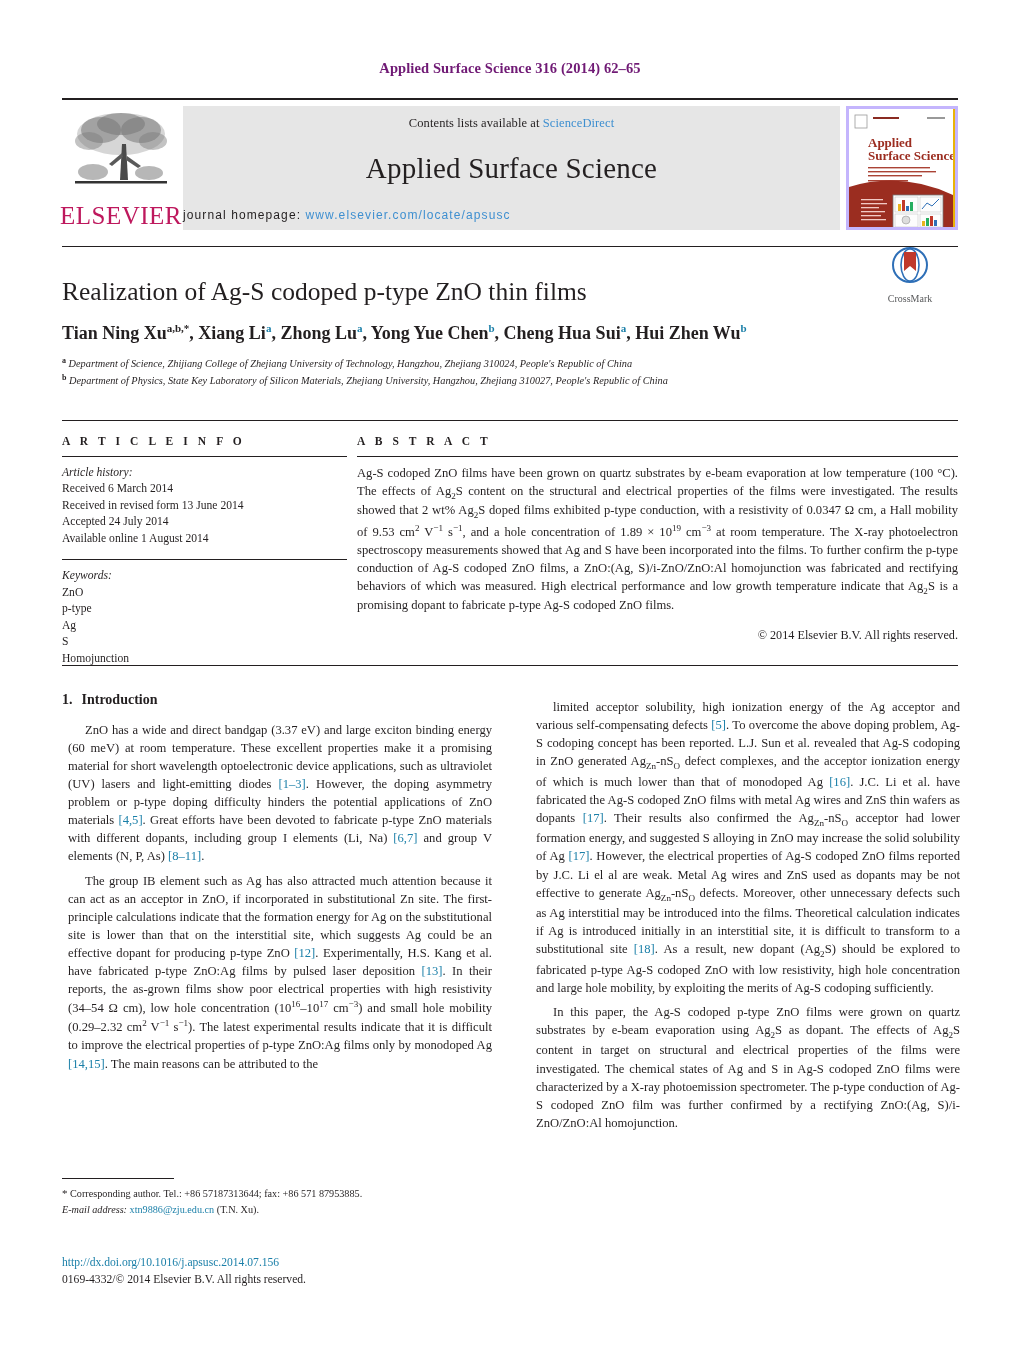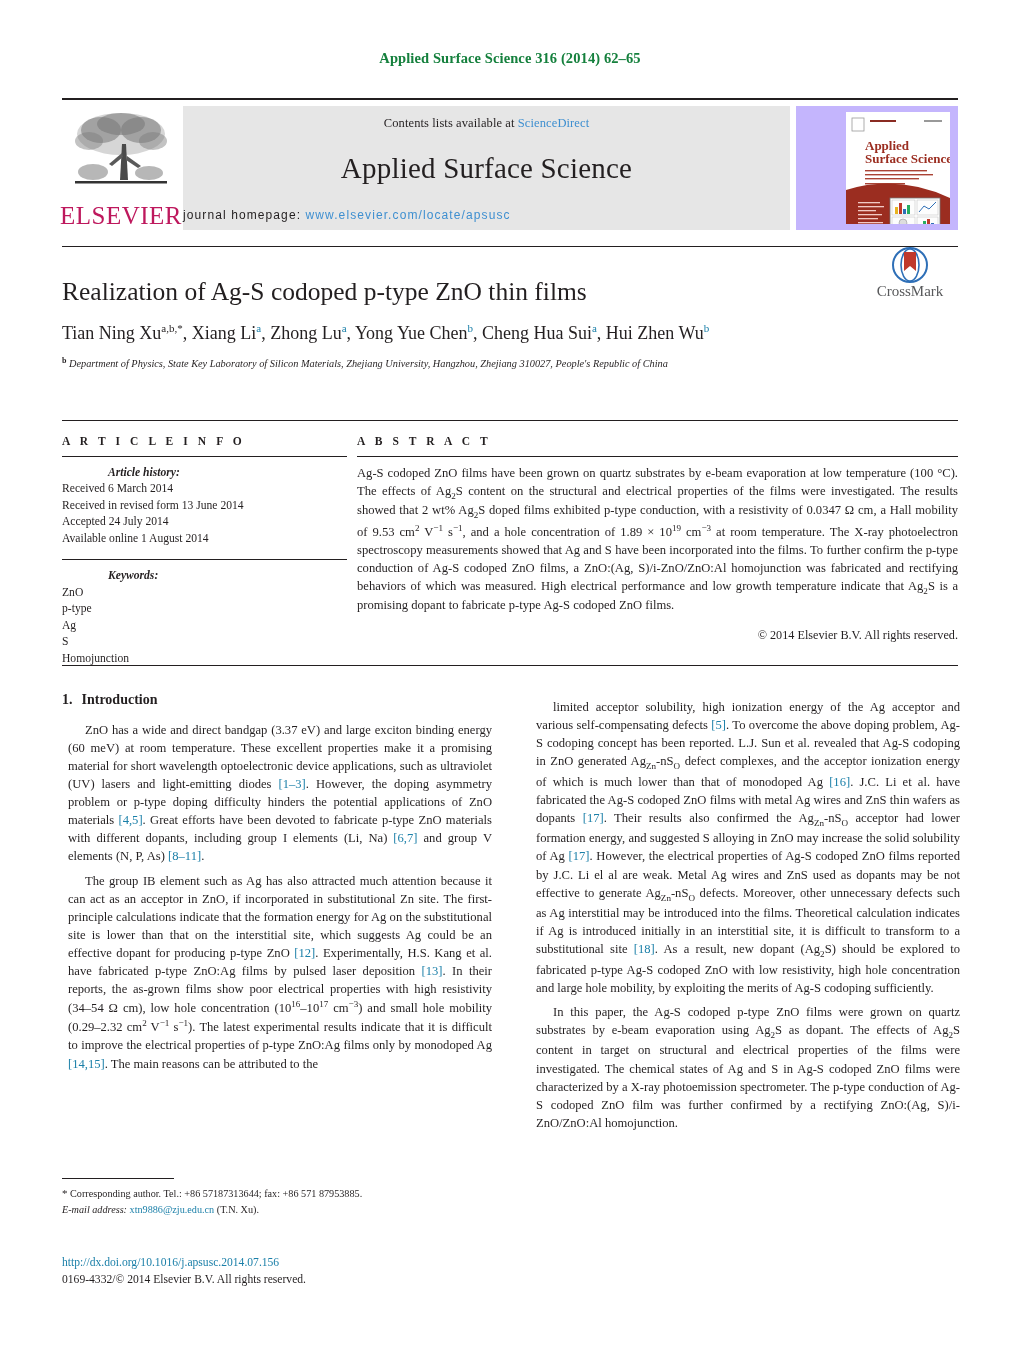--- a/index.html
+++ b/index.html
@@ -18,28 +18,28 @@
   .page {
     position: relative;
     width: 1020px;
     height: 1351px;
     padding: 0;
   }
 
   
   .running-head {
     position: absolute;
-    top: 50px;
+    top: 60px;
     left: 0;
     width: 1020px;
     text-align: center;
     font-family: "Liberation Serif", serif;
     font-weight: bold;
     font-size: 14.5px;
-    color: #15803d;
+    color: #701a75;
     letter-spacing: 0.1px;
   }
 
   
   .masthead {
     position: absolute;
     top: 98px;
     left: 62px;
     width: 896px;
     border-top: 2px solid #231f20;
@@ -110,25 +110,24 @@
     font-family: "Liberation Sans", sans-serif;
     font-size: 12px;
     letter-spacing: 1.1px;
     color: #231f20;
   }
   .banner-home .url { color: #3e8fd0; }
 
   .cover-block {
     width: 106px;
     flex: none;
-    border: 6px solid #c4b5fd;
-    background: #c4b5fd;
+    border: 3px solid #c4b5fd;
+    background: #eab308;
     position: relative;
     overflow: hidden;
-    padding-left: 44px;
   }
 
   
   .title-zone {
     position: absolute;
     top: 246px;
     left: 62px;
     width: 896px;
     border-top: 1px solid #231f20;
     padding-top: 30px;
@@ -143,20 +142,21 @@
     font-weight: normal;
     max-width: 720px;
   }
   .authors {
     font-family: "Liberation Serif", serif;
     font-size: 18px;
     color: #231f20;
     line-height: 1.25;
     margin-bottom: 10px;
     max-width: 780px;
+    font-weight: bold;
   }
   .authors sup { font-size: 11px; color: #1a7fa8; vertical-align: super; }
   .authors sup.star { color: #231f20; }
   .affil {
     font-family: "Liberation Serif", serif;
     font-style: italic;
     font-size: 10.3px;
     color: #231f20;
     line-height: 1.45;
   }
@@ -165,23 +165,23 @@
   .crossmark {
     position: absolute;
     top: 0px;
     right: 0px;
     width: 96px;
     text-align: center;
   }
   .cm-logo { display:block; margin: 0 auto; }
   .cm-label {
     font-family: "Liberation Serif", serif;
-    font-size: 15px;
+    font-size: 10px;
     color: #58595b;
-    margin-top: 0;
+    margin-top: 10px;
   }
 
   
   .info-abstract {
     position: absolute;
     top: 420px;
     left: 62px;
     width: 896px;
     border-top: 1px solid #231f20;
     padding-top: 14px;
@@ -201,21 +201,21 @@
     margin-bottom: 9px;
   }
   .rule { border-top: 1px solid #231f20; margin-bottom: 8px; }
 
   .info-block {
     font-family: "Liberation Serif", serif;
     font-size: 11.6px;
     line-height: 1.42;
     color: #231f20;
   }
-  .info-block .it { font-style: italic; font-weight: bold; margin-left: 46px; }
+  .info-block .it { font-style: italic; font-weight: normal; }
   .kw-rule { border-top: 1px solid #231f20; margin: 12px 0 8px 0; }
 
   .abstract-text {
     font-family: "Liberation Serif", serif;
     font-size: 12.6px;
     line-height: 1.42;
     text-align: justify;
     color: #231f20;
   }
   .copyright {
@@ -392,20 +392,21 @@
         <ellipse cx="18" cy="18" rx="9" ry="16" fill="none" stroke="#2e6fb7" stroke-width="1.6"></ellipse>
         <path d="M18 5 L24 5 L24 24 L18 19 L12 24 L12 5 Z" fill="#c0392b"></path>
       </svg>
       <div class="cm-label">CrossMark</div>
     </div>
 
     <h1 class="article-title">Realization of Ag-S codoped p-type ZnO thin films</h1>
 
     <div class="authors"><span>Tian Ning Xu</span><sup class="star">a,b,*</sup>, <span>Xiang Li</span><sup>a</sup>, <span>Zhong Lu</span><sup>a</sup>, <span>Yong Yue Chen</span><sup>b</sup>, <span>Cheng Hua Sui</span><sup>a</sup>, <span>Hui Zhen Wu</span><sup>b</sup></div>
 
+    <div class="affil"><sup>a</sup> Department of Science, Zhijiang College of Zhejiang University of Technology, Hangzhou, Zhejiang 310024, People's Republic of China</div>
     <div class="affil"><sup>b</sup> Department of Physics, State Key Laboratory of Silicon Materials, Zhejiang University, Hangzhou, Zhejiang 310027, People's Republic of China</div>
   </div>
 
   <div class="info-abstract">
 
     <div class="col-info">
       <div class="sec-head">A R T I C L E    I N F O</div>
       <div class="rule"></div>
       <div class="info-block">
         <div class="it">Article history:</div>

